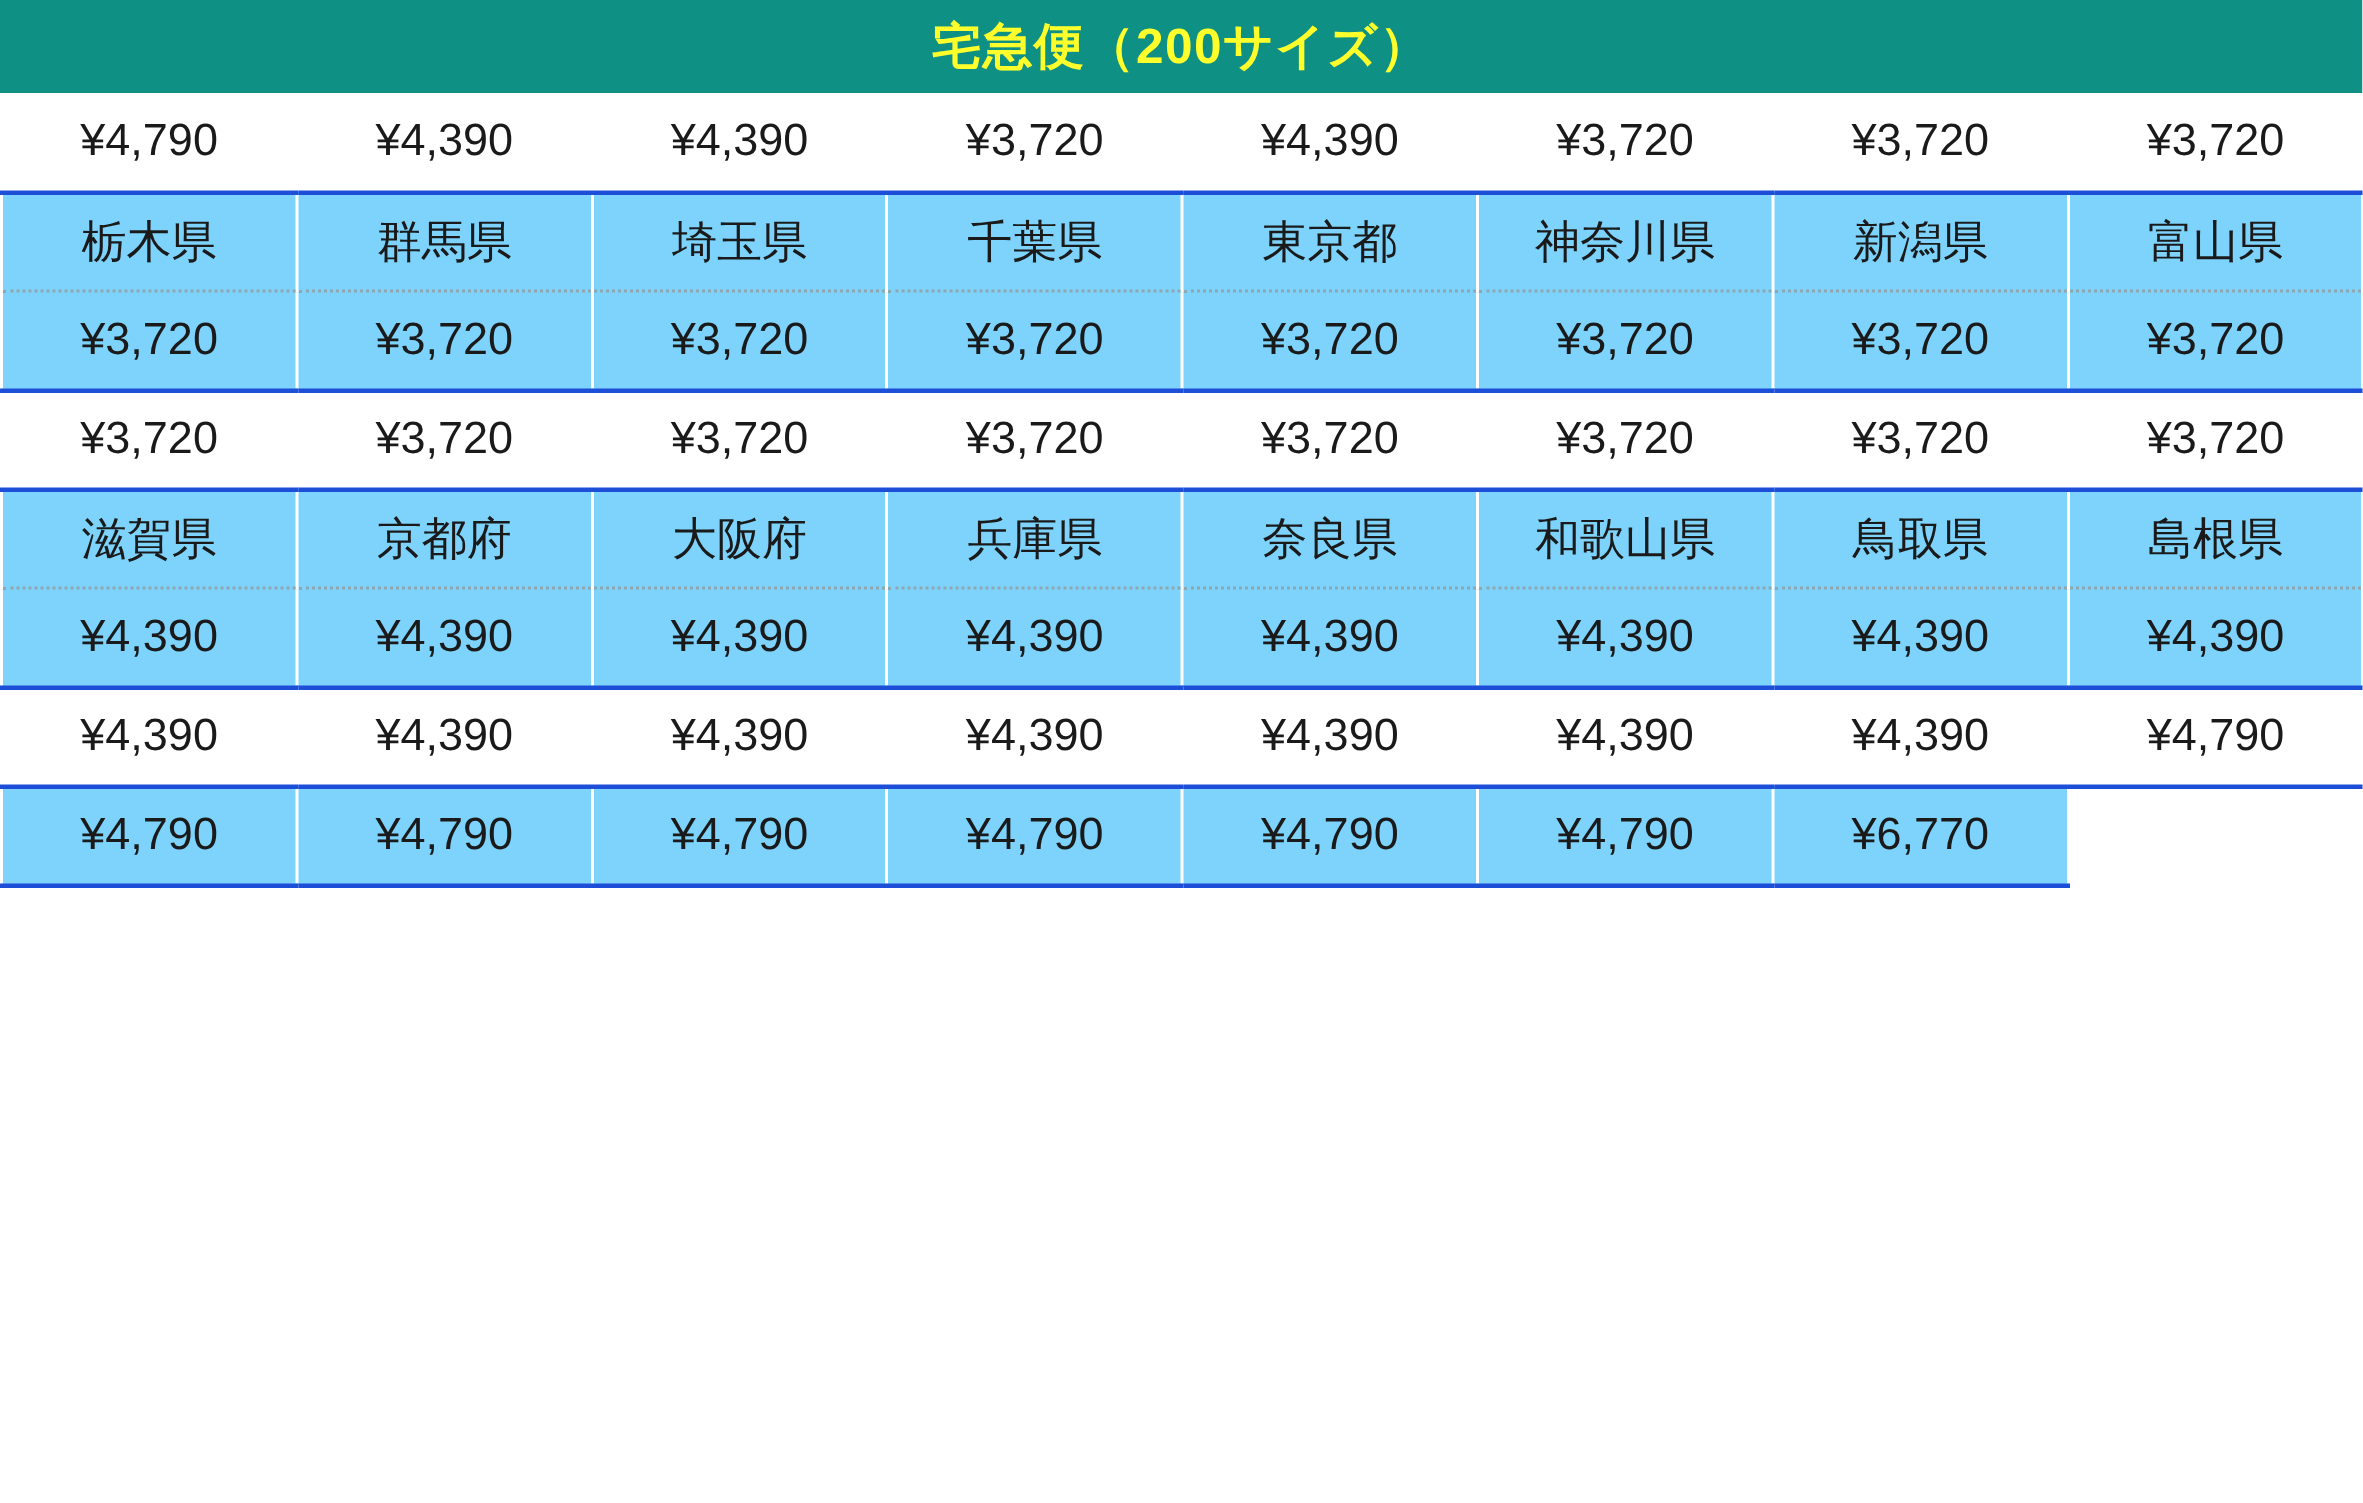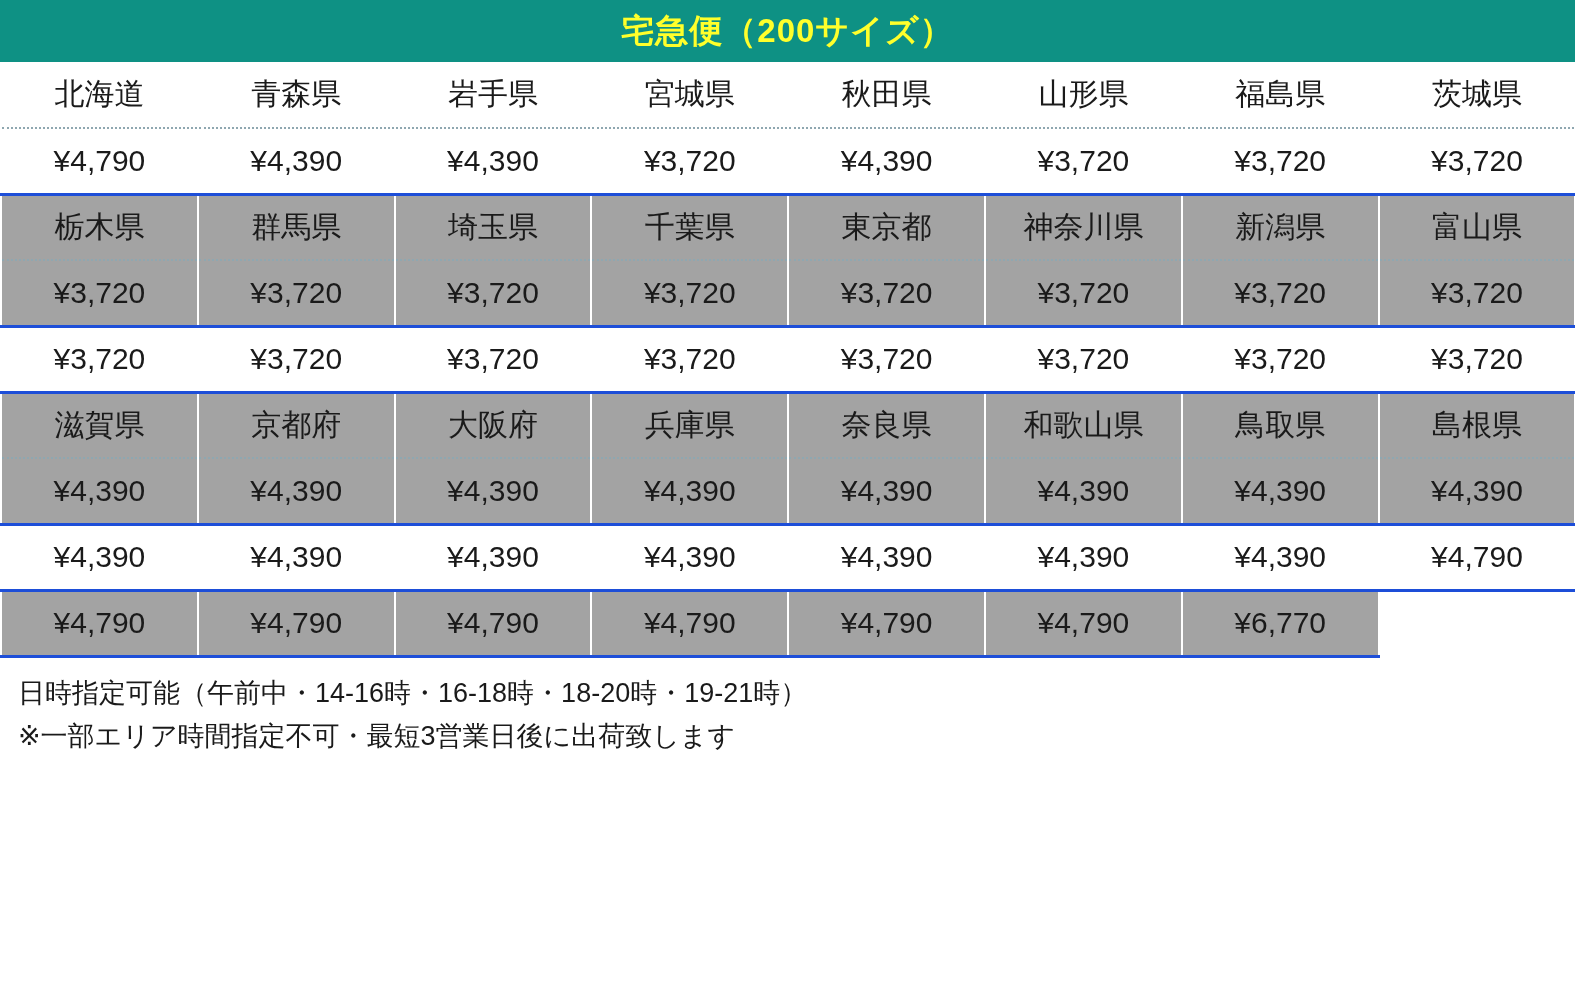--- a/index.html
+++ b/index.html
@@ -54,21 +54,21 @@
     border-right: 2px solid #ffffff;
   }
   tr.pref-row td {
     border-bottom: 2px dotted #8fa7b0;
   }
   tr.fee-row td {
     border-bottom: 3px solid #1d4ed8;
   }
   
   .band-white { background: #ffffff; }
-  .band-blue  { background: #a3a3a3; }
+  .band-blue  { background: #7dd3fc; }
   .empty {
     background: #ffffff !important;
     border-left: 2px solid #ffffff;
     border-right: 2px solid #ffffff;
     border-bottom: 2px solid #ffffff !important;
   }
   .empty-above {
     background: #ffffff !important;
     border-bottom: 2px solid #ffffff !important;
   }
@@ -87,30 +87,20 @@
 
 <div class="sheet">
 
   <div class="title-bar">
     <span class="title-text">宅急便（200サイズ）</span>
   </div>
 
   <table class="fee-table">
     <tbody>
 
-      <tr class="pref-row">
-        <td class="band-white">北海道</td>
-        <td class="band-white">青森県</td>
-        <td class="band-white">岩手県</td>
-        <td class="band-white">宮城県</td>
-        <td class="band-white">秋田県</td>
-        <td class="band-white">山形県</td>
-        <td class="band-white">福島県</td>
-        <td class="band-white">茨城県</td>
-      </tr>
       <tr class="fee-row">
         <td class="band-white">¥4,790</td>
         <td class="band-white">¥4,390</td>
         <td class="band-white">¥4,390</td>
         <td class="band-white">¥3,720</td>
         <td class="band-white">¥4,390</td>
         <td class="band-white">¥3,720</td>
         <td class="band-white">¥3,720</td>
         <td class="band-white">¥3,720</td>
       </tr>
@@ -185,18 +175,14 @@
         <td class="band-blue">¥4,790</td>
         <td class="band-blue">¥4,790</td>
         <td class="band-blue">¥4,790</td>
         <td class="band-blue">¥4,790</td>
         <td class="band-blue">¥6,770</td>
         <td class="empty"></td>
       </tr>
     </tbody>
   </table>
 
-  <div class="notes">
-    <div class="note-line">日時指定可能（午前中・14-16時・16-18時・18-20時・19-21時）</div>
-    <div class="note-line">※一部エリア時間指定不可・最短3営業日後に出荷致します</div>
-  </div>
 
 </div>
 
 </body></html>

